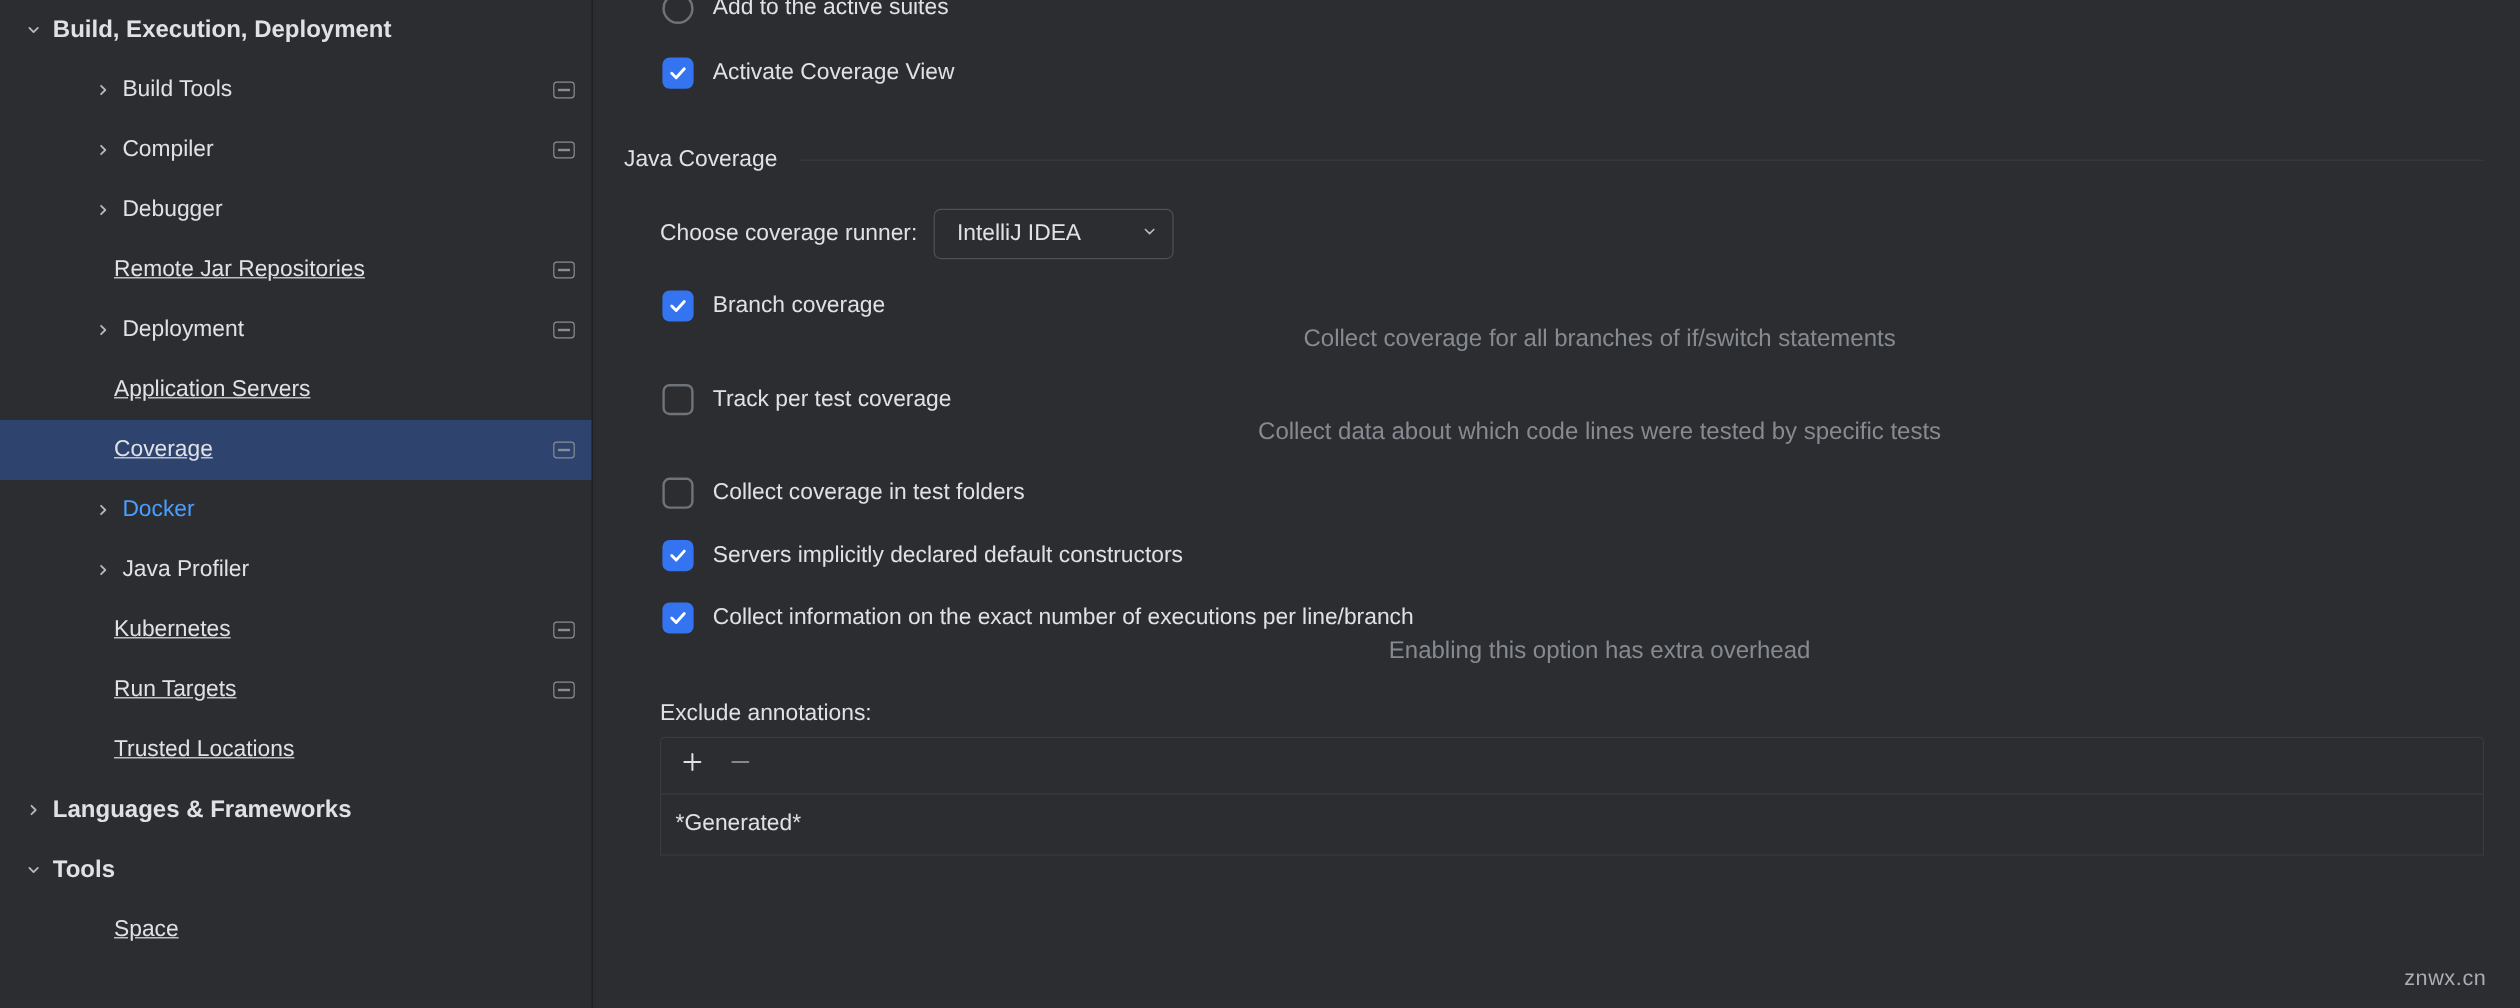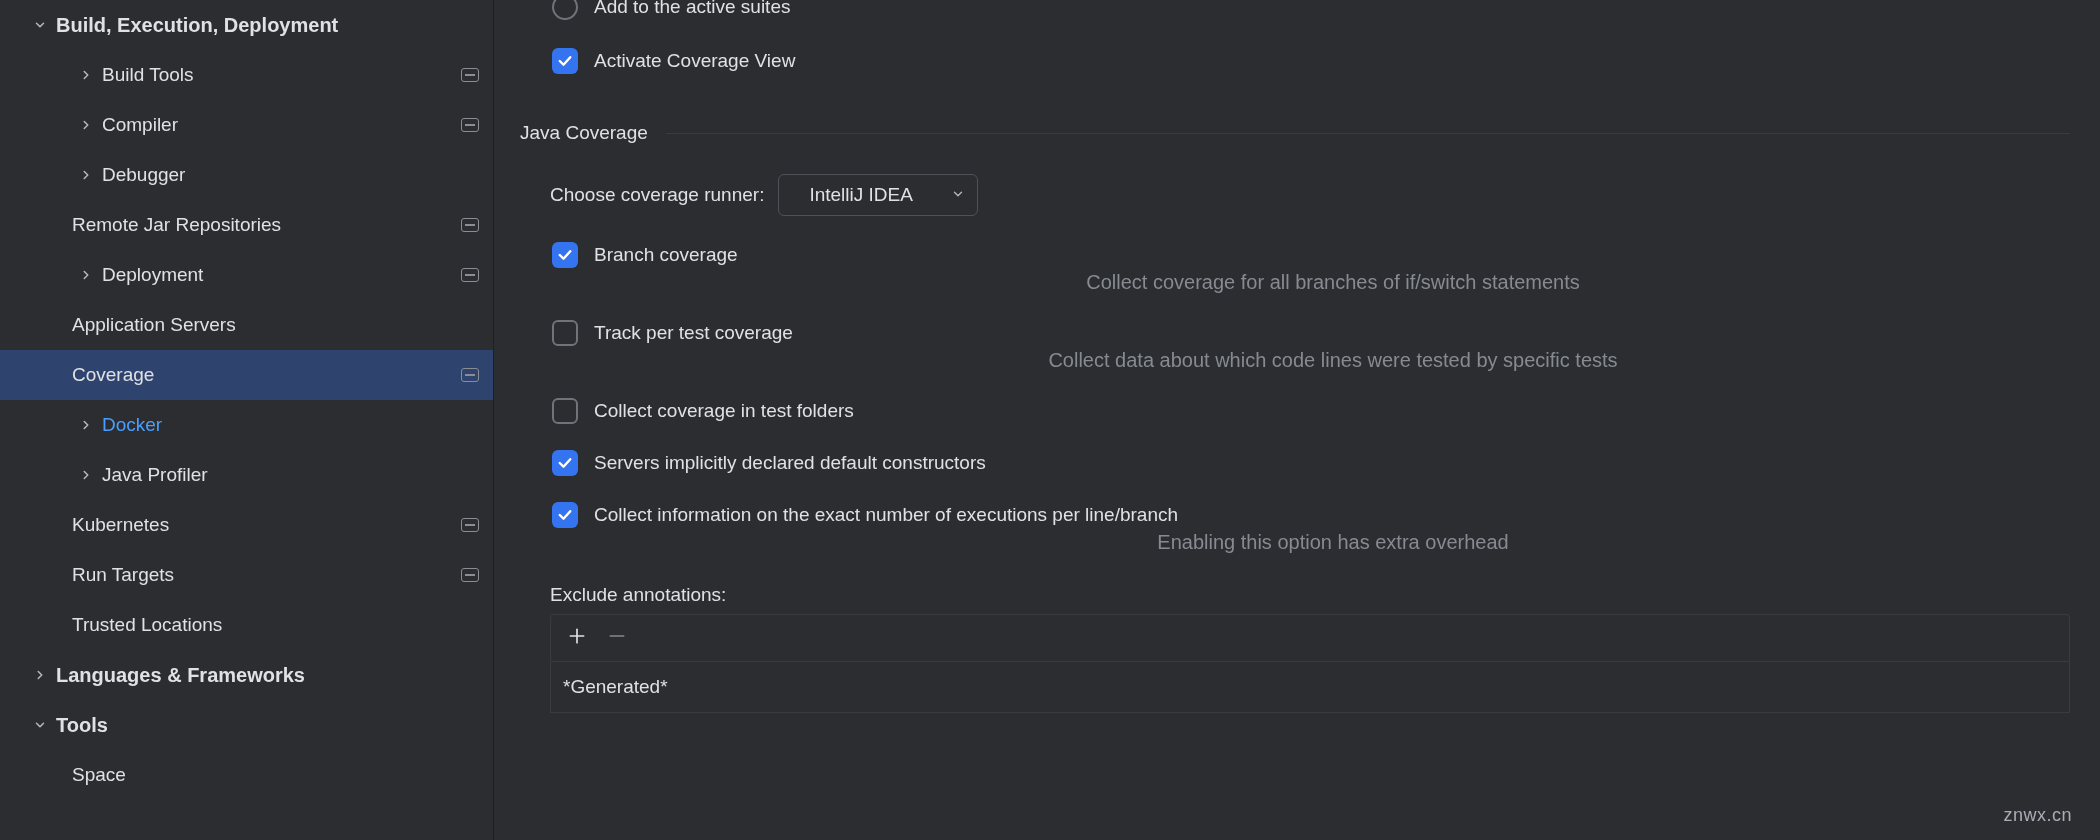--- a/index.html
+++ b/index.html
@@ -22,23 +22,23 @@
   }
   .tree-item {
     display: flex;
     align-items: center;
     height: 50px;
     padding-right: 14px;
     cursor: pointer;
     position: relative;
   }
   .tree-item .label { flex: 1; white-space: nowrap; overflow: hidden; }
-  .tree-item.level0 { padding-left: 24px; font-weight: 700; font-size: 20px; }
+  .tree-item.level0 { padding-left: 12px; font-weight: 700; font-size: 20px; }
   .tree-item.level1 { padding-left: 70px; font-weight: 400; }
-  .tree-item.level1.no-chevron { padding-left: 72px; }
+  .tree-item.level1.no-chevron { padding-left: 95px; text-decoration: underline; }
   .tree-item.selected { background: #2e436e; }
   .tree-item .chev {
     width: 32px;
     display: inline-flex;
     justify-content: center;
     align-items: center;
     color: #b4b8bf;
   }
   .tree-item .chev svg { width: 14px; height: 14px; }
   .tree-item .modified-marker {
@@ -98,21 +98,21 @@
   .field-row {
     display: flex;
     align-items: center;
     gap: 14px;
     margin-top: 30px;
   }
   .dropdown {
     border: 1px solid #4e5157;
     border-radius: 6px;
     height: 42px;
-    padding: 0 48px 0 30px;
+    padding: 0 48px 0 18px;
     display: flex;
     align-items: center;
     position: relative;
     min-width: 200px;
     background: #2b2d30;
   }
   .dropdown .dd-chevron {
     position: absolute;
     right: 12px; top: 50%; transform: translateY(-50%);
     color: #b4b8bf;

